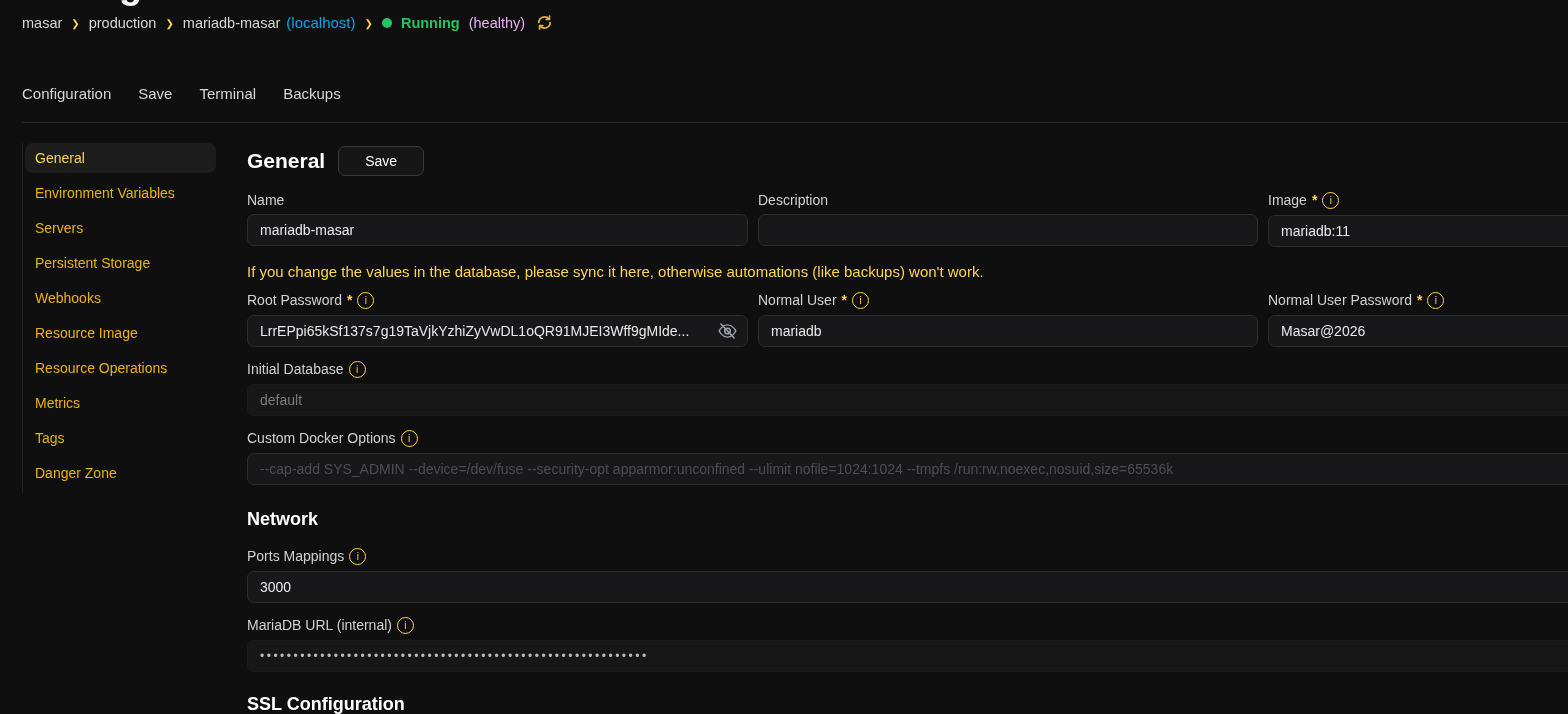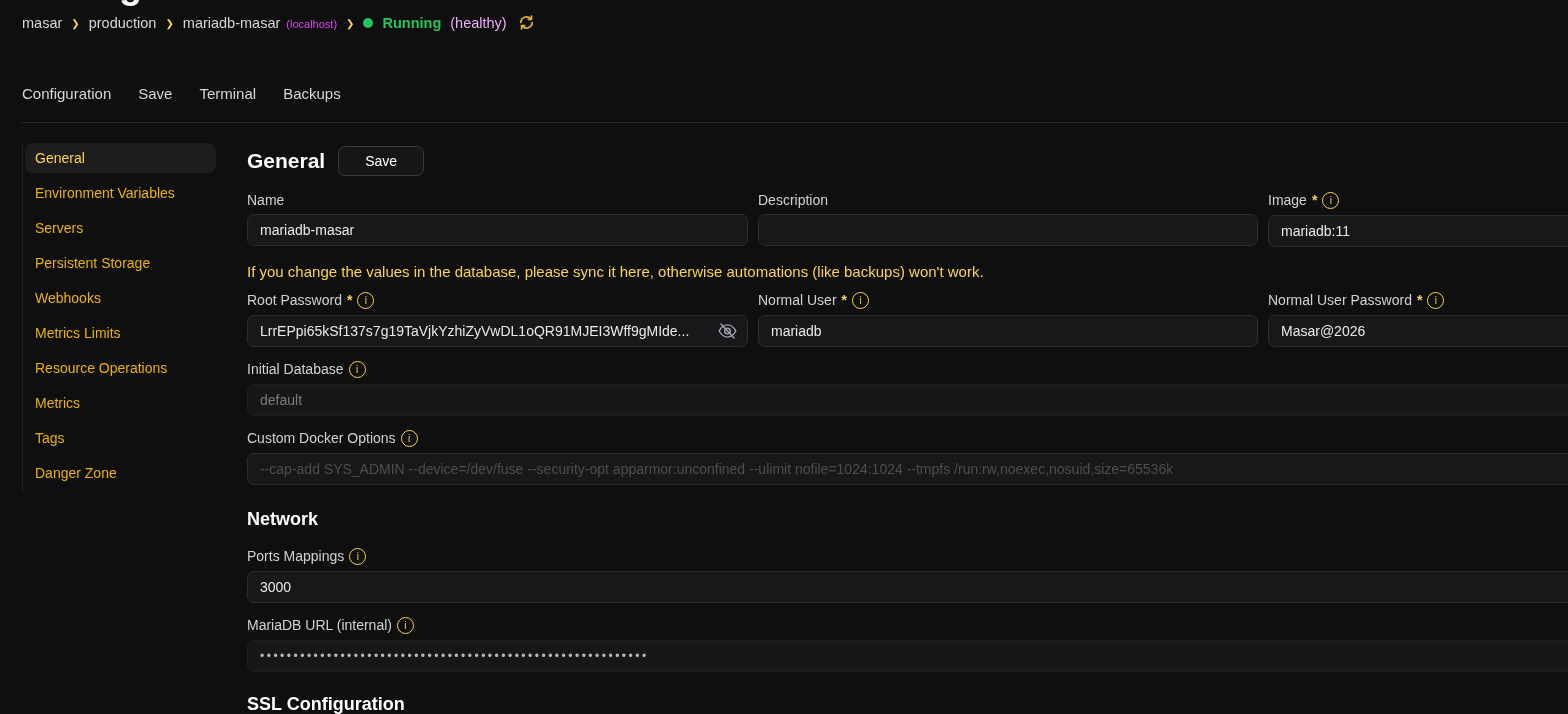--- a/index.html
+++ b/index.html
@@ -13,21 +13,21 @@
   .screen{position:absolute;inset:0;}
 
   
   .clipped-title{position:absolute;left:22px;top:0;height:10px;width:420px;overflow:hidden;}
   .clipped-title h1{margin:-36px 0 0 0;font-size:38px;line-height:42px;font-weight:bold;color:#ffffff;white-space:nowrap;}
 
   
   .breadcrumb{position:absolute;left:22px;top:14px;display:flex;align-items:center;gap:9px;font-size:14.5px;color:#d6d6d6;}
   .crumb{color:#d6d6d6;cursor:pointer;}
   .crumb-sep{color:#fcd452;font-size:10px;font-weight:bold;transform:translateY(0.5px);}
-  .crumb-small{font-size:11px;color:#d946ef;margin-left:2px;}
+  .crumb-small{font-size:15px;color:#0ea5e9;margin-left:2px;}
   .status-dot{width:10px;height:10px;border-radius:50%;background:#22c55e;display:inline-block;}
   .status-running{color:#22c55e;font-weight:bold;}
   .status-healthy{color:#f0abfc;}
   .refresh-btn{display:inline-flex;align-items:center;cursor:pointer;margin-left:2px;}
 
   
   .tabs{position:absolute;left:22px;top:85px;display:flex;gap:27px;font-size:15px;color:#d6d6d6;}
   .tab{cursor:pointer;}
   .top-divider{position:absolute;left:22px;right:0;top:122px;height:1px;background:#262626;}
 
@@ -98,21 +98,21 @@
     <span class="tab">Backups</span>
   </nav>
   <div class="top-divider"></div>
 
   <aside class="sidebar">
     <div class="side-item active">General</div>
     <div class="side-item">Environment Variables</div>
     <div class="side-item">Servers</div>
     <div class="side-item">Persistent Storage</div>
     <div class="side-item">Webhooks</div>
-    <div class="side-item">Metrics Limits</div>
+    <div class="side-item">Resource Image</div>
     <div class="side-item">Resource Operations</div>
     <div class="side-item">Metrics</div>
     <div class="side-item">Tags</div>
     <div class="side-item">Danger Zone</div>
   </aside>
 
   <main class="main">
 
     <div class="heading-row">
       <h2 class="h-general">General</h2>

